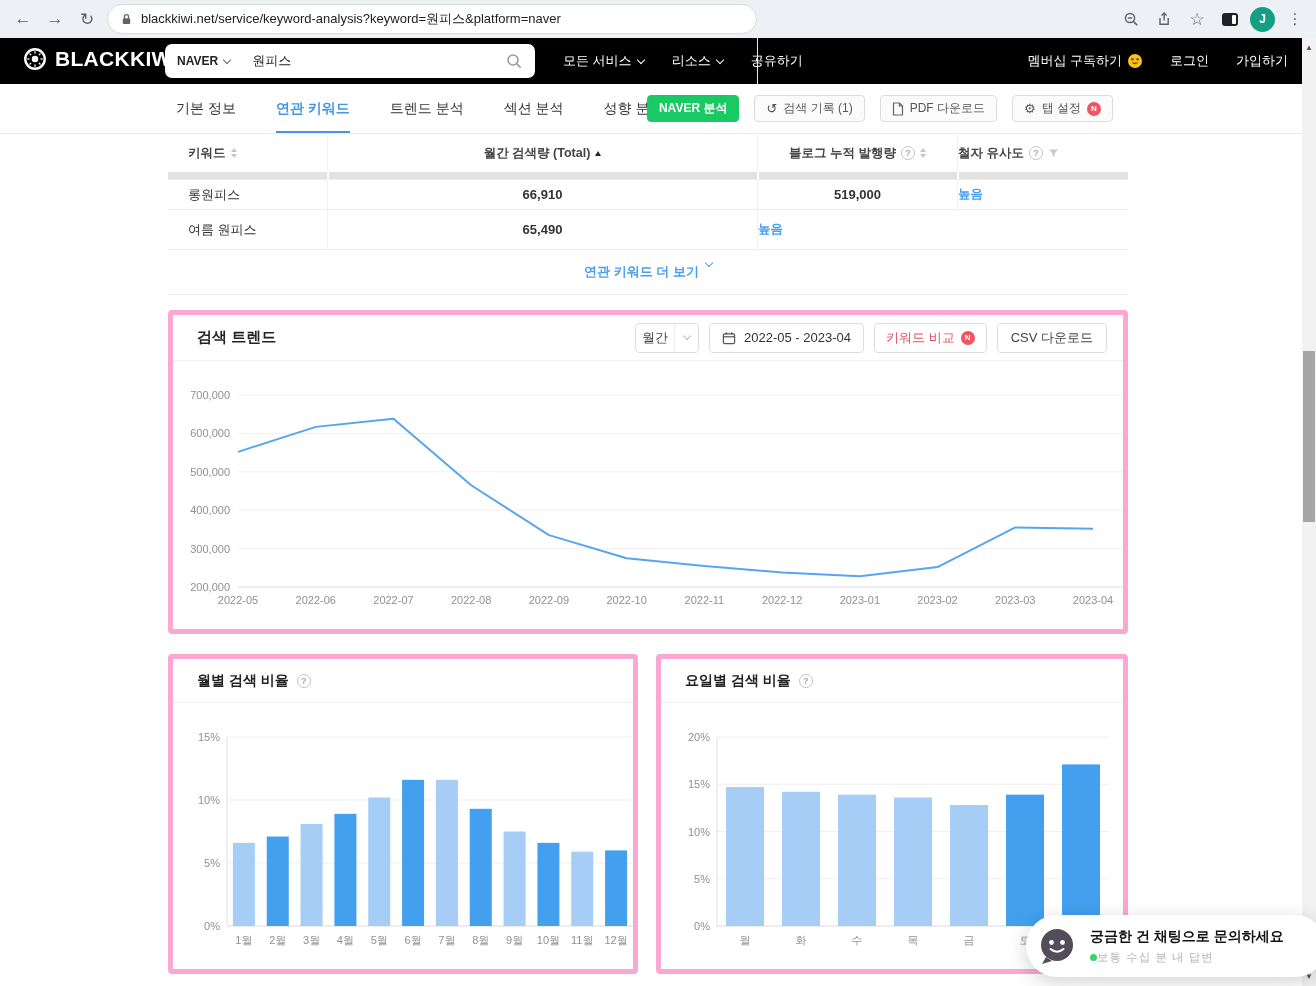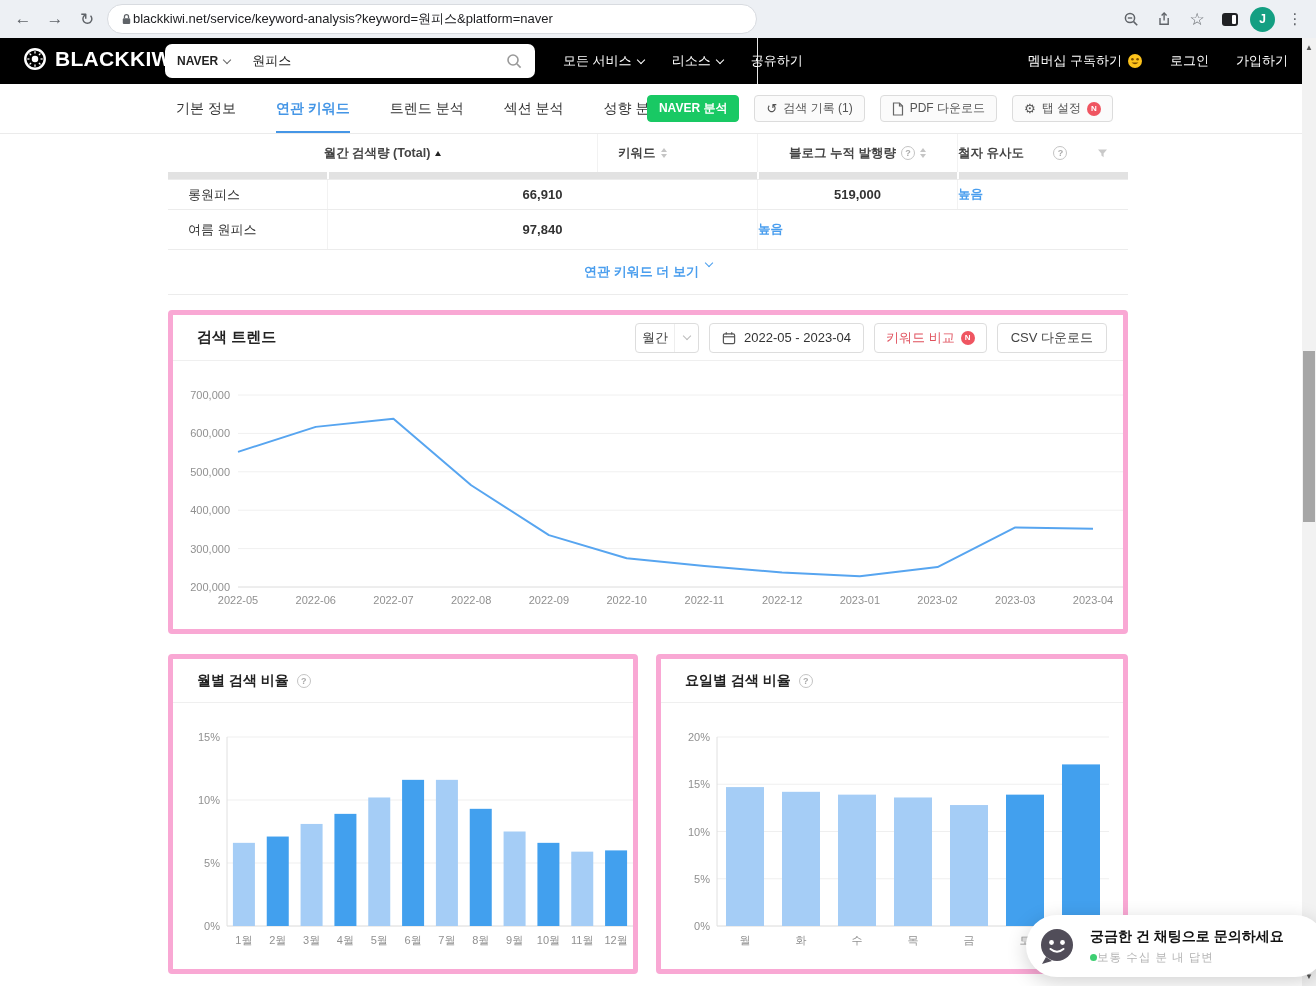--- a/index.html
+++ b/index.html
@@ -4,21 +4,21 @@
 <style>
   * { margin:0; padding:0; box-sizing:border-box; }
   html,body { width:1316px; height:986px; overflow:hidden; background:#fff;
     font-family:"Liberation Sans","DejaVu Sans",sans-serif; }
 
   
   .browser-bar { position:absolute; left:0; top:0; width:1316px; height:38px; background:#edf0f4; }
   .nav-ic { position:absolute; top:0; height:38px; display:flex; align-items:center; justify-content:center;
     width:30px; font-size:17px; color:#5f6368; cursor:pointer; }
   .url-pill { position:absolute; left:107px; top:4px; width:650px; height:30px; background:#fff;
-    border:1px solid #d8dbe0; border-radius:15px; display:flex; align-items:center; padding:0 12px; }
+    border:1px solid #d8dbe0; border-radius:15px; display:flex; align-items:center; padding:0 12px; gap:8px; }
   .url-text { font-size:13px; color:#202124; white-space:nowrap; }
   .chrome-right { position:absolute; right:0; top:0; height:38px; display:flex; align-items:center; gap:7px; padding-right:8px; }
   .chrome-ic { width:26px; height:26px; display:flex; align-items:center; justify-content:center; color:#5f6368; }
   .avatar { width:25px; height:25px; border-radius:50%; background:#149f82; color:#fff; font-size:12px; font-weight:700;
     display:flex; align-items:center; justify-content:center; }
   .panel-ic { width:16px; height:13px; background:#202124; border-radius:3px; position:relative; }
   .panel-ic::after { content:""; position:absolute; right:2px; top:2px; width:4px; height:9px; background:#fff; border-radius:1px; }
 
   
   .site-header { position:absolute; left:0; top:38px; width:1316px; height:46px; background:#000; }
@@ -49,21 +49,21 @@
     display:inline-flex; align-items:center; justify-content:center; }
 
   
   .ktable { position:absolute; left:168px; top:134px; width:960px; }
   .trow { display:flex; }
   .tcell { border-right:1px solid #f2f2f2; display:flex; align-items:center; }
   .tcell:last-child { border-right:none; }
   .c1 { width:160px; padding-left:20px; }
   .c2 { width:430px; justify-content:center; }
   .c3 { width:200px; justify-content:center; }
-  .c4 { width:170px; justify-content:space-between; padding-right:20px; }
+  .c4 { width:170px; justify-content:flex-start; padding-right:20px; }
   .thead { height:38px; font-size:12.5px; font-weight:700; color:#444; }
   .thead .tcell { gap:5px; }
   .strip { display:flex; height:7px; }
   .strip div { background:#e2e2e2; height:7px; }
   .strip .g { background:#fff; width:2px; }
   .drow { font-size:13px; color:#333; border-top:1px solid #ececec; }
   .drow .num { font-weight:600; }
   .sim { color:#4a9eee; font-weight:700; font-size:12.5px; cursor:pointer; }
   .tfoot { height:46px; border-top:1px solid #ececec; border-bottom:1px solid #ececec; display:flex; align-items:center; justify-content:center; }
   .more-link { color:#4a9eee; font-size:13px; font-weight:700; display:flex; align-items:flex-start; gap:7px; cursor:pointer; }
@@ -248,30 +248,30 @@
     <span class="btn">
       <span style="font-size:13px; color:#555;">⚙</span>
       <span>탭 설정</span>
       <span class="nbadge">N</span>
     </span>
   </div>
 </div>
 
 <div class="ktable">
   <div class="trow thead">
-    <div class="tcell c2">
-      <span>월간 검색량 (Total)</span>
-      <span class="tri-black"></span>
-    </div>
     <div class="tcell c1">
       <span>키워드</span>
       <span class="sort">
           <i class="up"></i>
           <i class="dn"></i>
         </span>
+    </div>
+    <div class="tcell c2">
+      <span>월간 검색량 (Total)</span>
+      <span class="tri-black"></span>
     </div>
     <div class="tcell c3">
       <span>블로그 누적 발행량</span>
       <span class="qcircle">?</span>
       <span class="sort">
           <i class="up"></i>
           <i class="dn"></i>
         </span>
     </div>
     <div class="tcell c4">
@@ -299,21 +299,21 @@
     <div class="tcell c1">롱원피스</div>
     <div class="tcell c2 num">66,910</div>
     <div class="tcell c3 num">519,000</div>
     <div class="tcell c4">
         <span class="sim">높음</span>
       </div>
   </div>
 
   <div class="trow drow" style="height:40px;">
     <div class="tcell c1">여름 원피스</div>
-    <div class="tcell c2 num">97,840</div>
+    <div class="tcell c2 num">65,490</div>
     <div class="tcell c4">
         <span class="sim">높음</span>
       </div>
   </div>
 
   <div class="tfoot">
     <span class="more-link">
       <span>연관 키워드 더 보기</span>
       <span class="chev" style="color:#4a9eee;"></span>
     </span>

